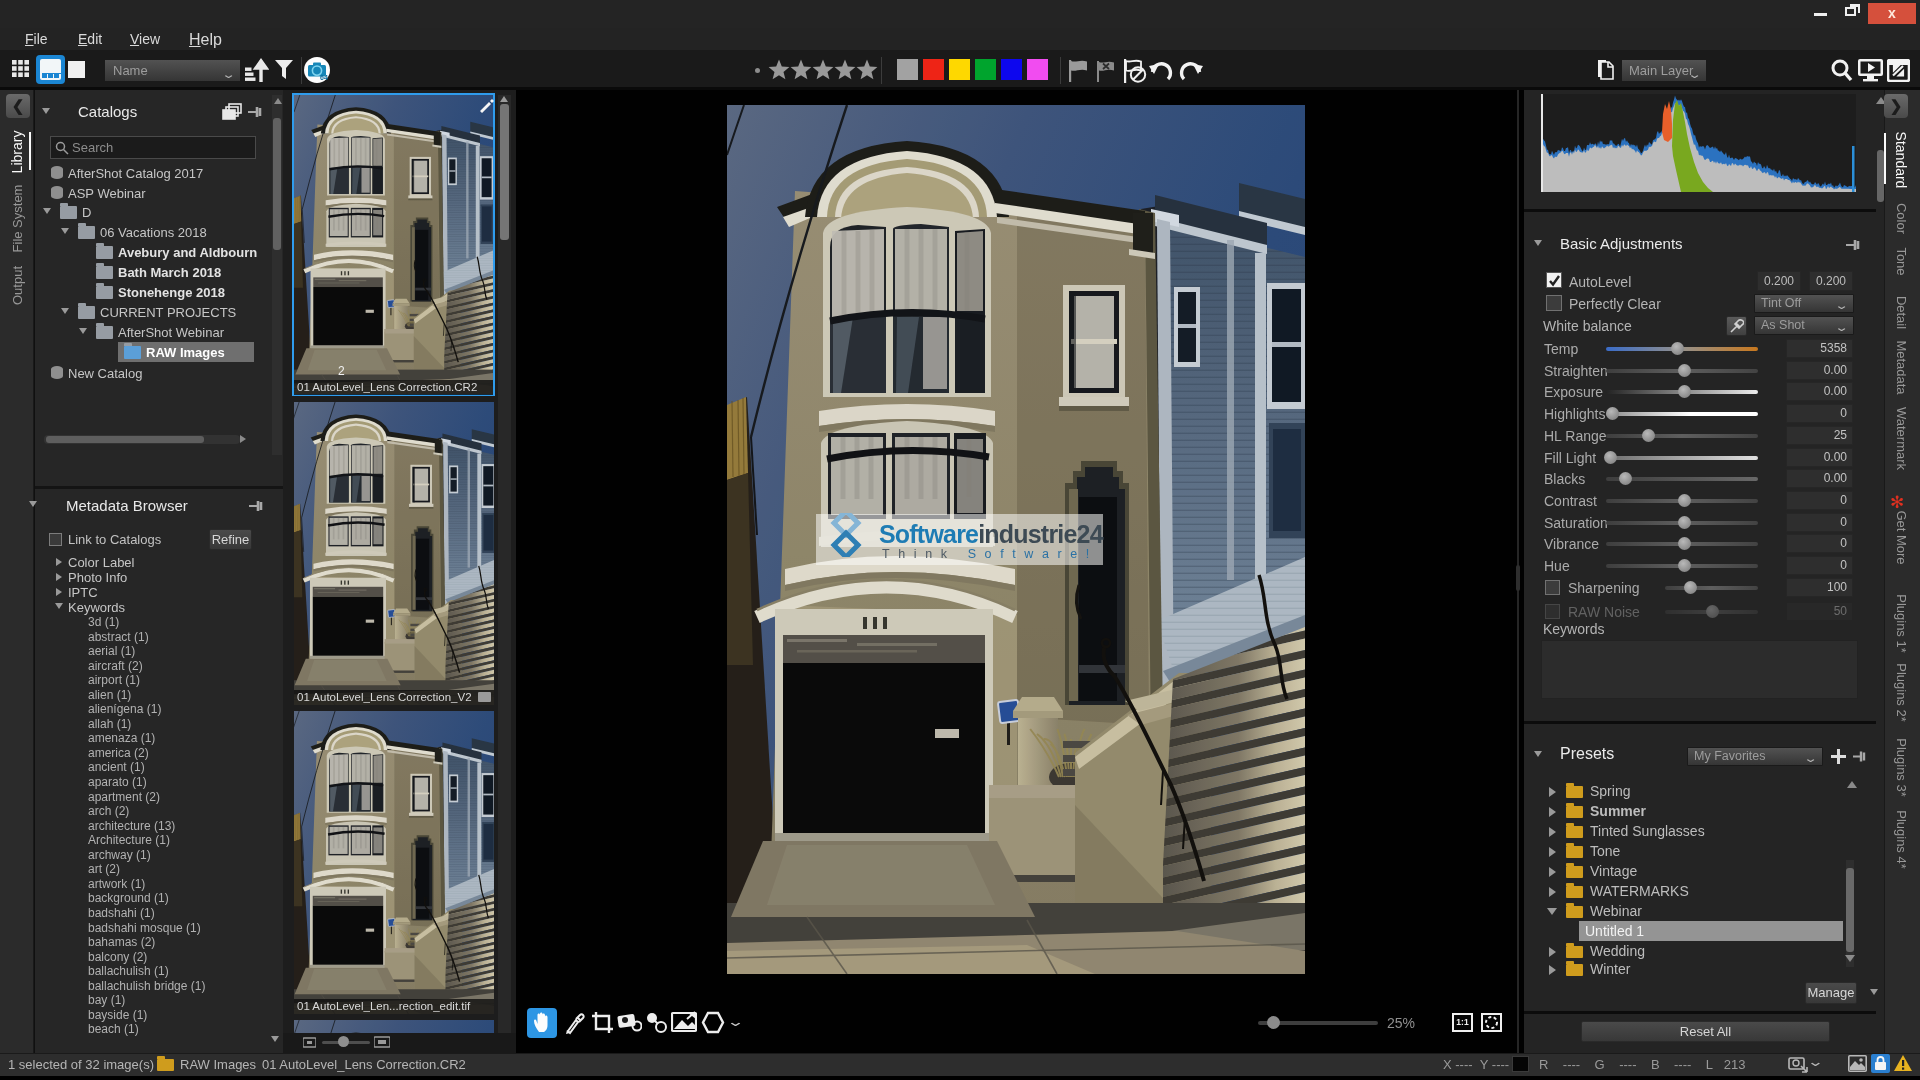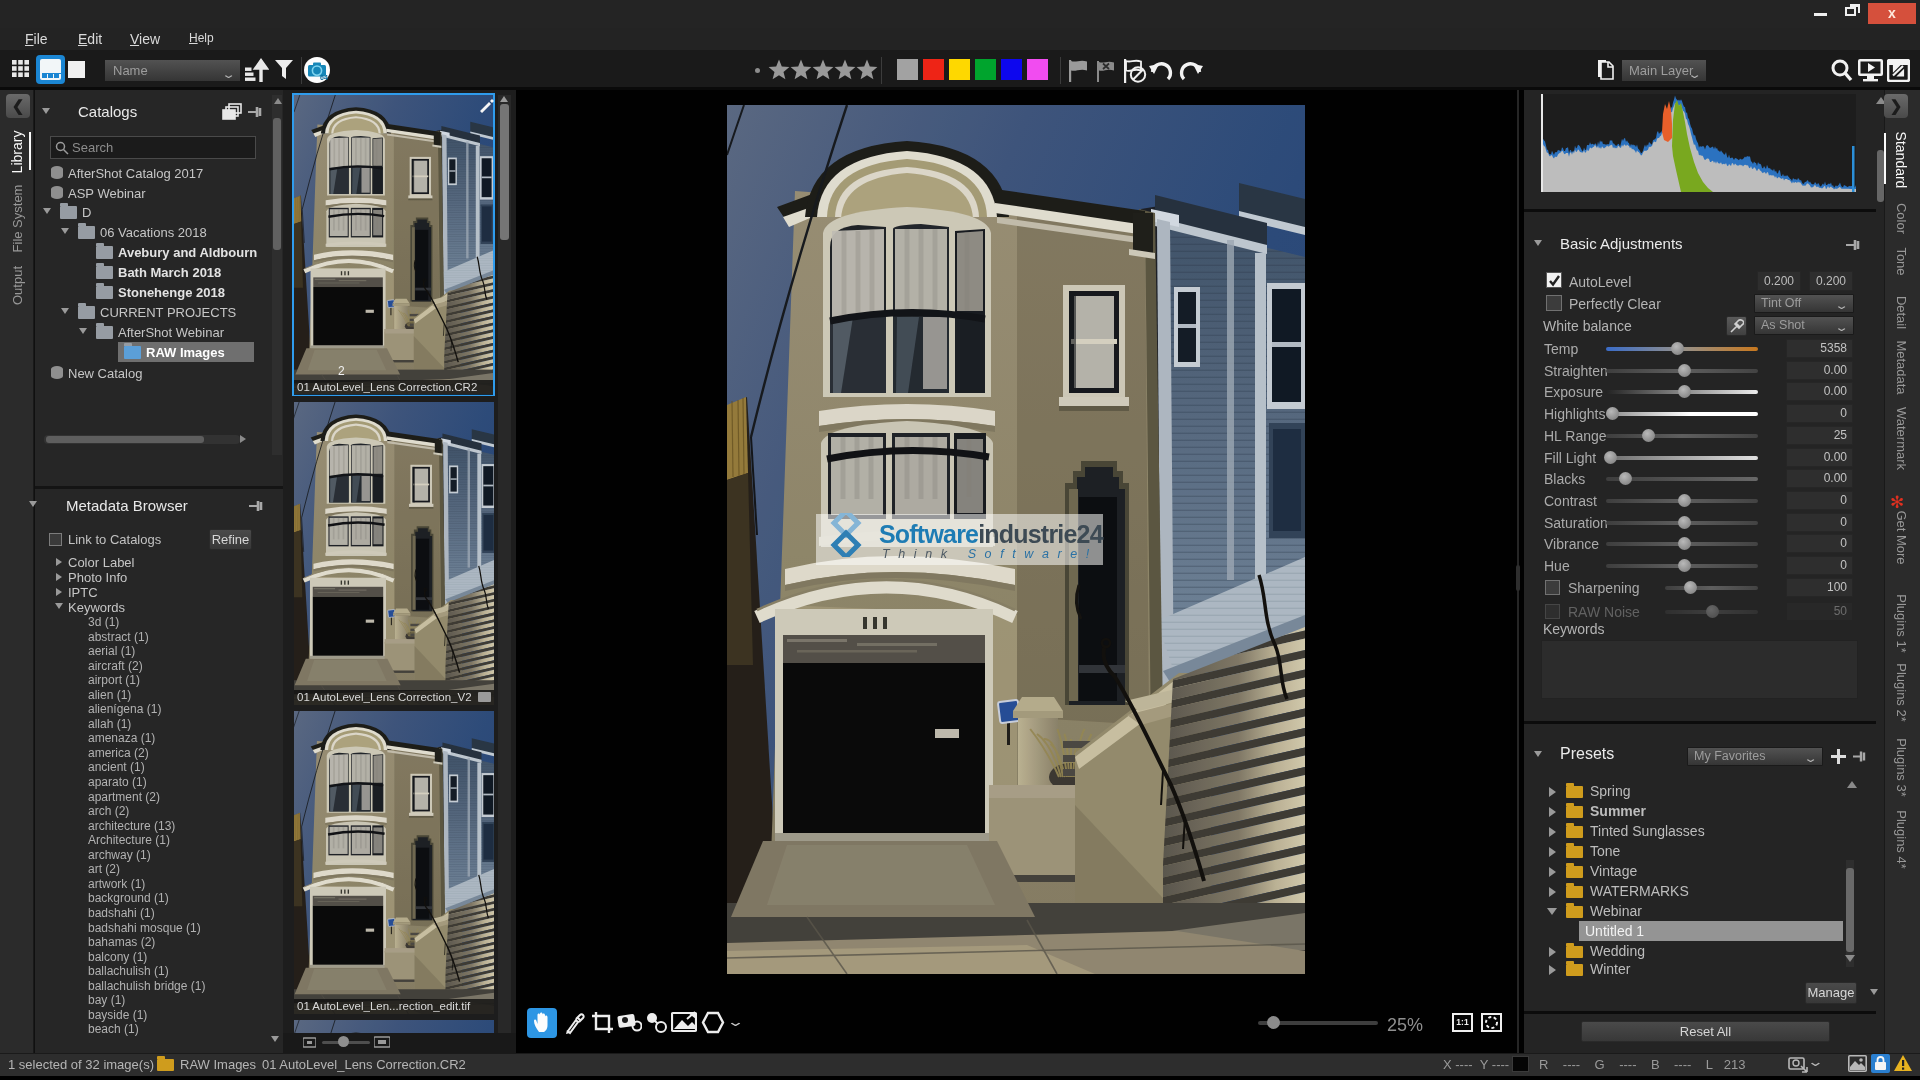--- a/index.html
+++ b/index.html
@@ -40,21 +40,21 @@
   <div class="abs" style="left:1814px;top:13px;width:13px;height:3px;background:#efefef;"></div>
   <div class="abs" style="left:1845px;top:7px;width:11px;height:9px;border:2px solid #efefef;background:#242424;"></div>
   <div class="abs" style="left:1850px;top:4px;width:10px;height:3px;background:#efefef;"></div>
   <div class="abs" style="left:1858px;top:4px;width:2px;height:9px;background:#efefef;"></div>
   <div class="abs" style="left:1868px;top:3px;width:48px;height:21px;background:#d5503c;color:#ffe9dd;font-weight:bold;font-size:14px;text-align:center;line-height:21px;">x</div>
 
   <div class="abs" style="left:0;top:28px;width:1920px;height:22px;background:#232323;"></div>
   <div class="txt" style="left:25px;top:31px;font-size:14px;color:#dadada;"><u>F</u>ile</div>
   <div class="txt" style="left:78px;top:31px;font-size:14px;color:#dadada;"><u>E</u>dit</div>
   <div class="txt" style="left:130px;top:31px;font-size:14px;color:#dadada;"><u>V</u>iew</div>
-  <div class="txt" style="left:189px;top:31px;font-size:12px;color:#dadada;"><u>H</u>elp</div>
+  <div class="txt" style="left:189px;top:31px;font-size:16px;color:#dadada;"><u>H</u>elp</div>
 
   <div class="abs" style="left:0;top:50px;width:1920px;height:40px;background:#1a1a1a;border-bottom:3px solid #0a0a0a;"></div>
   <div id="toolbar-left">
     <svg class="abs" style="left:12px;top:60px;" width="18" height="18">
         <g fill="#e8e8e8">
       <rect x="0" y="0" width="4.6" height="4.6"></rect>
           <rect x="6.2" y="0" width="4.6" height="4.6"></rect>
           <rect x="12.4" y="0" width="4.6" height="4.6"></rect>
       <rect x="0" y="6.2" width="4.6" height="4.6"></rect>
           <rect x="6.2" y="6.2" width="4.6" height="4.6"></rect>
@@ -281,21 +281,21 @@
       <div class="kw" style="top:804px;">arch (2)</div>
       <div class="kw" style="top:819px;">architecture (13)</div>
       <div class="kw" style="top:833px;">Architecture (1)</div>
       <div class="kw" style="top:848px;">archway (1)</div>
       <div class="kw" style="top:862px;">art (2)</div>
       <div class="kw" style="top:877px;">artwork (1)</div>
       <div class="kw" style="top:891px;">background (1)</div>
       <div class="kw" style="top:906px;">badshahi (1)</div>
       <div class="kw" style="top:921px;">badshahi mosque (1)</div>
       <div class="kw" style="top:935px;">bahamas (2)</div>
-      <div class="kw" style="top:950px;">balcony (1)</div>
+      <div class="kw" style="top:950px;">balcony (2)</div>
       <div class="kw" style="top:964px;">ballachulish (1)</div>
       <div class="kw" style="top:979px;">ballachulish bridge (1)</div>
       <div class="kw" style="top:993px;">bay (1)</div>
       <div class="kw" style="top:1008px;">bayside (1)</div>
       <div class="kw" style="top:1022px;">beach (1)</div>
     </div>
     <div class="arrow-d" style="left:271px;top:1036px;"></div>
   </div>
   <div id="thumbs">
     <div class="abs" style="left:292px;top:93px;width:203px;height:303px;border:2px solid #2f9ced;background:#111;"></div>
@@ -343,21 +343,21 @@
       </svg>
 
     <div class="abs" style="left:816px;top:514px;width:287px;height:51px;background:rgba(252,252,250,0.55);"></div>
     <svg class="abs" style="left:821px;top:513px;" width="50" height="44" viewBox="0 0 50 44">
       <g fill="none">
           <rect x="16.5" y="1.5" width="17" height="17" stroke="#85b5d6" stroke-width="5" transform="rotate(45 25 10)"></rect>
       <rect x="16.5" y="23.5" width="17" height="17" stroke="#2e7fb4" stroke-width="5" transform="rotate(45 25 32)"></rect>
         </g>
     </svg>
     <div class="txt" style="left:879px;top:520px;font-size:25px;font-weight:bold;letter-spacing:-0.8px;"><span style="color:#1e7cb4;">Software</span><span style="color:#3d4a54;">industrie24</span></div>
-    <div class="txt" style="left:882px;top:547px;font-size:12.5px;letter-spacing:8.6px;font-style:italic;"><span style="color:#4e5a64;">Think</span> <span style="color:#2a71a4;">Software!</span></div>
+    <div class="txt" style="left:882px;top:547px;font-size:12.5px;letter-spacing:8.6px;"><span style="color:#4e5a64;">Think</span> <span style="color:#2a71a4;">Software!</span></div>
 
     <div class="abs" style="left:1517px;top:90px;width:2px;height:963px;background:#262626;"></div>
     <div class="abs" style="left:1516px;top:565px;width:4px;height:26px;background:#2e2e2e;border-radius:2px;"></div>
 
     <div class="abs" style="left:527px;top:1008px;width:30px;height:30px;background:#2d96e4;border-radius:4px;"></div>
     <svg class="abs" style="left:533px;top:1012px;" width="18" height="22">
         <path d="M6,20 C3,16 1,12 1,9 C1,7 3,7 3.5,9 L4.5,12 L4.5,3 C4.5,1 7,1 7,3 L7,10 L7,2 C7,0 9.5,0 9.5,2 L9.5,10 L9.5,3 C9.5,1 12,1.2 12,3.2 L12,11 L12,5 C12,3 14.5,3.2 14.5,5.2 L14.5,13 C14.5,17 13,18.5 11,20 Z" fill="#fdfdfd"></path>
       </svg>
     <svg class="abs" style="left:564px;top:1011px;" width="22" height="24">
         <path d="M4,20 L12,9 L14,11 L6,22 Z M13,6 L17,10 M12,8 L16,4 C18,2 21,5 19,7 L15,11" stroke="#ededed" stroke-width="2" fill="none"></path>
@@ -388,21 +388,21 @@
         <path d="M3,19 L11,10 L17,16 L21,12 L24,15 L24,19 Z" fill="#ededed"></path>
         <path d="M17,3 L25,3 L25,9" fill="#ededed"></path>
         <path d="M16,9 L24,2" stroke="#ededed" stroke-width="2"></path>
       </svg>
     <svg class="abs" style="left:701px;top:1011px;" width="24" height="23">
         <path d="M7,2 L17,2 L22,11.5 L17,21 L7,21 L2,11.5 Z" fill="none" stroke="#ededed" stroke-width="2.4"></path>
       </svg>
     <div class="txt" style="left:730px;top:1014px;color:#c9c9c9;font-size:13px;transform:scaleX(1.7);">⌄</div>
     <div class="abs" style="left:1258px;top:1021px;width:120px;height:4px;background:#3e3e3e;border-radius:2px;"></div>
     <div class="abs" style="left:1267px;top:1016px;width:13px;height:13px;border-radius:50%;background:#8b8b8b;"></div>
-    <div class="txt" style="left:1387px;top:1015px;font-size:18px;color:#8f8f8f;">25%</div>
+    <div class="txt" style="left:1387px;top:1015px;font-size:14px;color:#8f8f8f;">25%</div>
     <div class="abs" style="left:1452px;top:1013px;width:21px;height:19px;border:2px solid #f0f0f0;background:#050505;color:#f0f0f0;font-size:8.5px;font-weight:bold;text-align:center;line-height:15px;">1:1</div>
     <div class="abs" style="left:1481px;top:1013px;width:21px;height:19px;border:2px solid #f0f0f0;background:#050505;"></div>
     <svg class="abs" style="left:1484px;top:1016px;" width="15" height="13">
         <circle cx="7.5" cy="6.5" r="5.5" fill="none" stroke="#f0f0f0" stroke-width="2" stroke-dasharray="3 2.5"></circle>
       </svg>
   </div>
   <div id="right-panel">
     <svg class="abs" style="left:1541px;top:94px;" width="315" height="98" viewBox="0 0 315 98">
       <rect x="0" y="0" width="315" height="98" fill="#1d1d1d"></rect>
       <path d="M0,98 L0,3.0 L1,3.0 L2,44.7 L3,46.5 L4,47.5 L5,51.4 L6,55.9 L7,55.5 L8,60.5 L9,60.0 L10,60.6 L11,56.8 L12,59.0 L13,60.9 L14,58.2 L15,58.3 L16,58.1 L17,55.8 L18,56.4 L19,56.5 L20,57.3 L21,53.3 L22,54.3 L23,56.9 L24,56.9 L25,53.9 L26,53.9 L27,52.9 L28,59.6 L29,56.0 L30,56.3 L31,58.7 L32,56.6 L33,57.7 L34,51.6 L35,54.5 L36,53.6 L37,50.7 L38,51.2 L39,52.6 L40,54.4 L41,56.4 L42,57.5 L43,53.6 L44,55.7 L45,55.9 L46,51.0 L47,50.9 L48,51.3 L49,48.3 L50,50.6 L51,50.0 L52,49.8 L53,50.9 L54,49.4 L55,49.7 L56,52.8 L57,47.5 L58,50.9 L59,46.3 L60,48.2 L61,46.7 L62,50.3 L63,49.8 L64,50.5 L65,50.4 L66,50.5 L67,49.9 L68,50.5 L69,46.1 L70,47.1 L71,46.1 L72,49.5 L73,49.6 L74,51.0 L75,51.8 L76,51.5 L77,49.8 L78,50.3 L79,52.7 L80,49.0 L81,44.8 L82,47.0 L83,44.4 L84,44.1 L85,47.9 L86,46.3 L87,48.6 L88,49.1 L89,52.2 L90,49.8 L91,51.6 L92,50.3 L93,51.4 L94,50.9 L95,53.3 L96,50.4 L97,54.4 L98,55.4 L99,56.9 L100,59.2 L101,58.8 L102,56.7 L103,53.3 L104,50.6 L105,53.2 L106,50.2 L107,51.8 L108,48.0 L109,49.0 L110,50.1 L111,50.7 L112,46.0 L113,45.7 L114,45.0 L115,44.0 L116,38.6 L117,37.1 L118,39.9 L119,38.4 L120,38.5 L121,36.5 L122,36.0 L123,32.6 L124,34.4 L125,25.0 L126,21.7 L127,20.1 L128,20.8 L129,17.3 L130,12.9 L131,13.7 L132,8.4 L133,5.4 L134,1.5 L135,4.6 L136,5.7 L137,6.8 L138,5.5 L139,6.9 L140,5.2 L141,7.2 L142,10.2 L143,12.8 L144,13.1 L145,19.1 L146,18.3 L147,23.9 L148,25.1 L149,29.5 L150,33.0 L151,34.6 L152,38.8 L153,41.8 L154,40.8 L155,45.0 L156,47.4 L157,49.2 L158,53.7 L159,51.8 L160,53.1 L161,52.2 L162,52.2 L163,52.4 L164,55.4 L165,52.2 L166,51.1 L167,51.4 L168,52.7 L169,54.1 L170,53.5 L171,53.1 L172,52.6 L173,55.3 L174,52.2 L175,55.0 L176,53.7 L177,56.7 L178,56.5 L179,58.3 L180,56.2 L181,58.0 L182,58.9 L183,60.4 L184,60.5 L185,58.1 L186,62.6 L187,63.9 L188,60.6 L189,63.9 L190,64.3 L191,63.3 L192,64.3 L193,65.9 L194,63.9 L195,64.2 L196,64.7 L197,65.6 L198,66.2 L199,64.6 L200,65.2 L201,65.4 L202,65.1 L203,63.7 L204,62.5 L205,63.4 L206,61.9 L207,62.5 L208,62.6 L209,62.4 L210,67.2 L211,68.0 L212,70.1 L213,67.4 L214,68.8 L215,68.9 L216,72.1 L217,68.0 L218,69.7 L219,69.8 L220,70.4 L221,73.8 L222,74.6 L223,72.0 L224,73.4 L225,75.0 L226,70.7 L227,73.5 L228,74.4 L229,73.9 L230,75.7 L231,75.6 L232,76.9 L233,74.4 L234,77.9 L235,76.4 L236,79.5 L237,79.2 L238,75.9 L239,76.8 L240,81.8 L241,81.9 L242,79.8 L243,82.4 L244,81.3 L245,82.4 L246,80.9 L247,82.2 L248,83.3 L249,84.7 L250,85.2 L251,86.9 L252,84.1 L253,84.9 L254,85.4 L255,85.0 L256,86.2 L257,84.0 L258,85.0 L259,86.5 L260,85.9 L261,88.4 L262,90.0 L263,89.4 L264,87.7 L265,87.9 L266,86.4 L267,86.2 L268,88.7 L269,87.6 L270,89.2 L271,90.3 L272,90.3 L273,90.2 L274,88.1 L275,89.2 L276,90.8 L277,89.1 L278,90.1 L279,92.3 L280,92.5 L281,90.8 L282,89.6 L283,90.9 L284,87.5 L285,91.0 L286,91.1 L287,89.9 L288,89.5 L289,90.3 L290,88.5 L291,92.0 L292,91.0 L293,93.8 L294,92.5 L295,91.2 L296,92.4 L297,91.5 L298,90.5 L299,88.5 L300,91.4 L301,93.0 L302,93.3 L303,91.0 L304,91.4 L305,91.9 L306,92.7 L307,93.0 L308,91.8 L309,92.2 L310,92.1 L311,92.0 L312,91.7 L313,93.4 L314,93.2 L315,91.1 L315,98 Z" fill="#2b72c0"></path>

